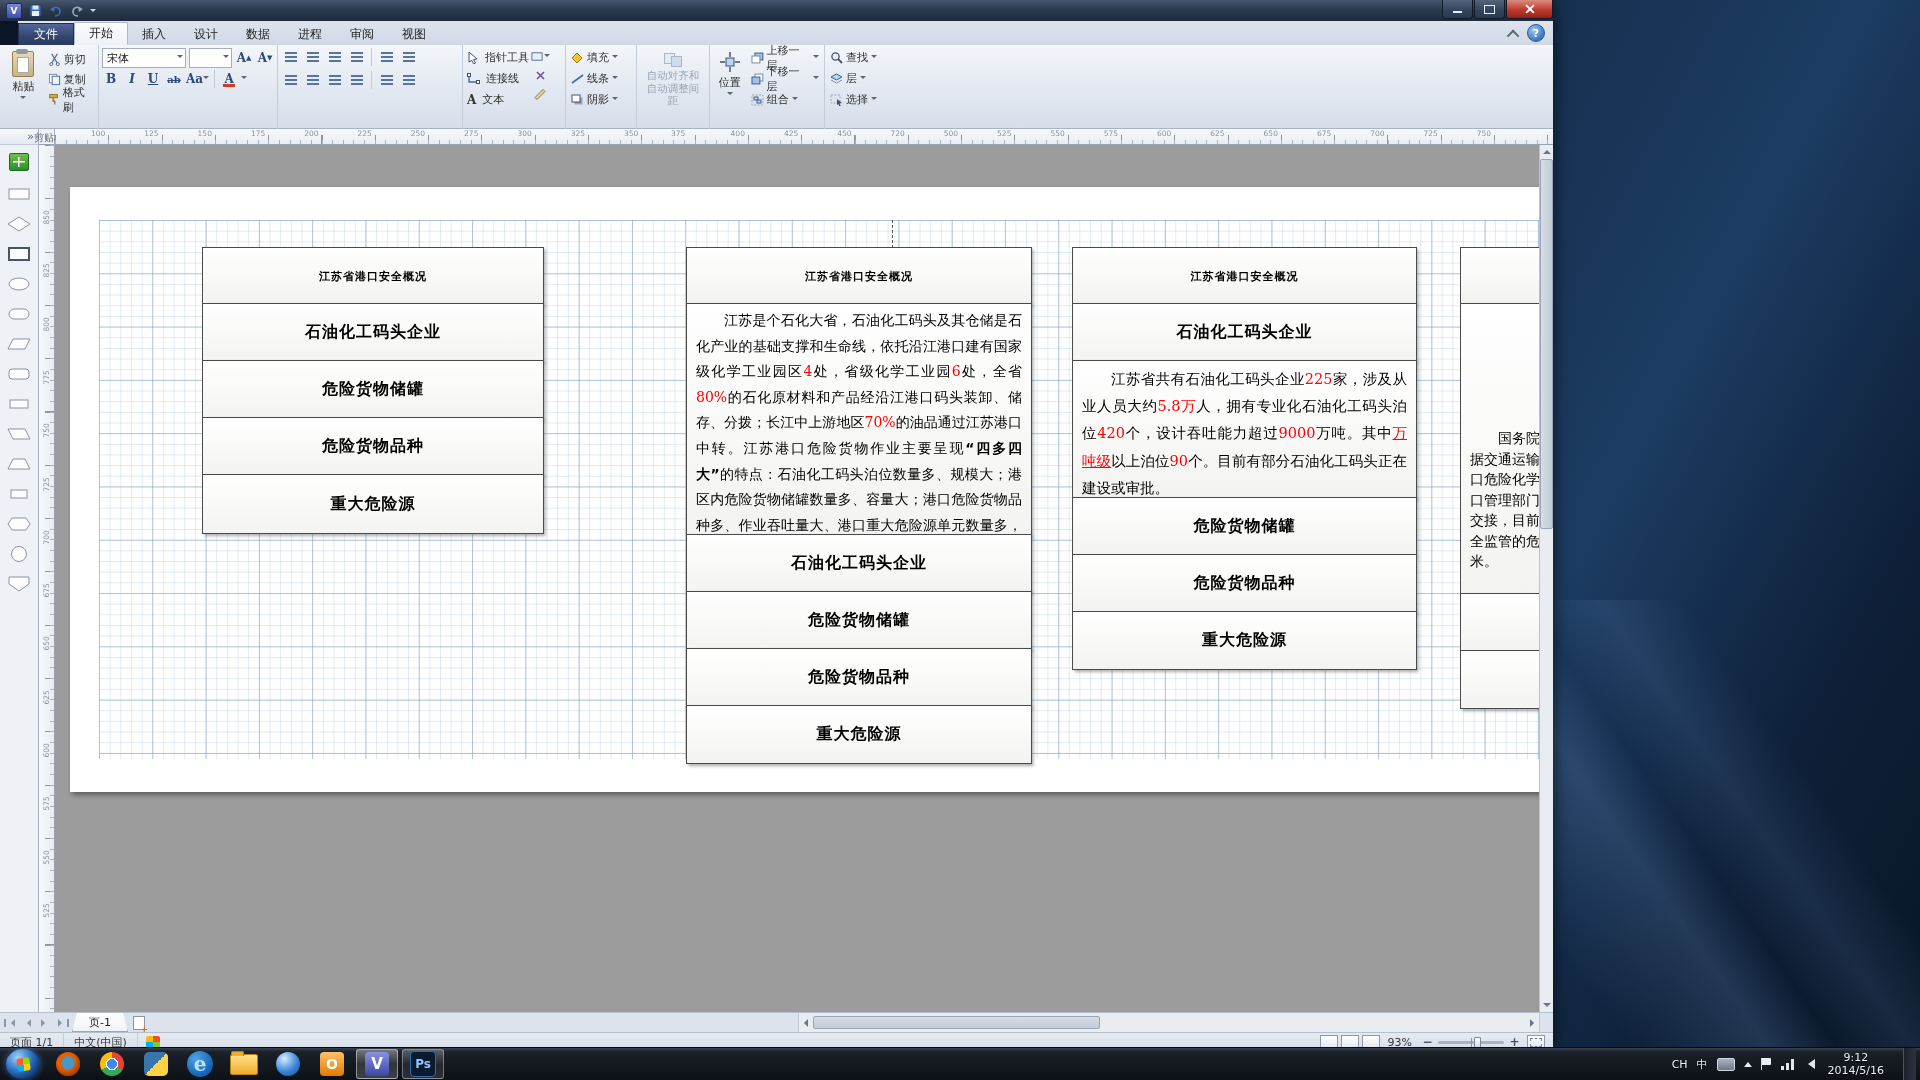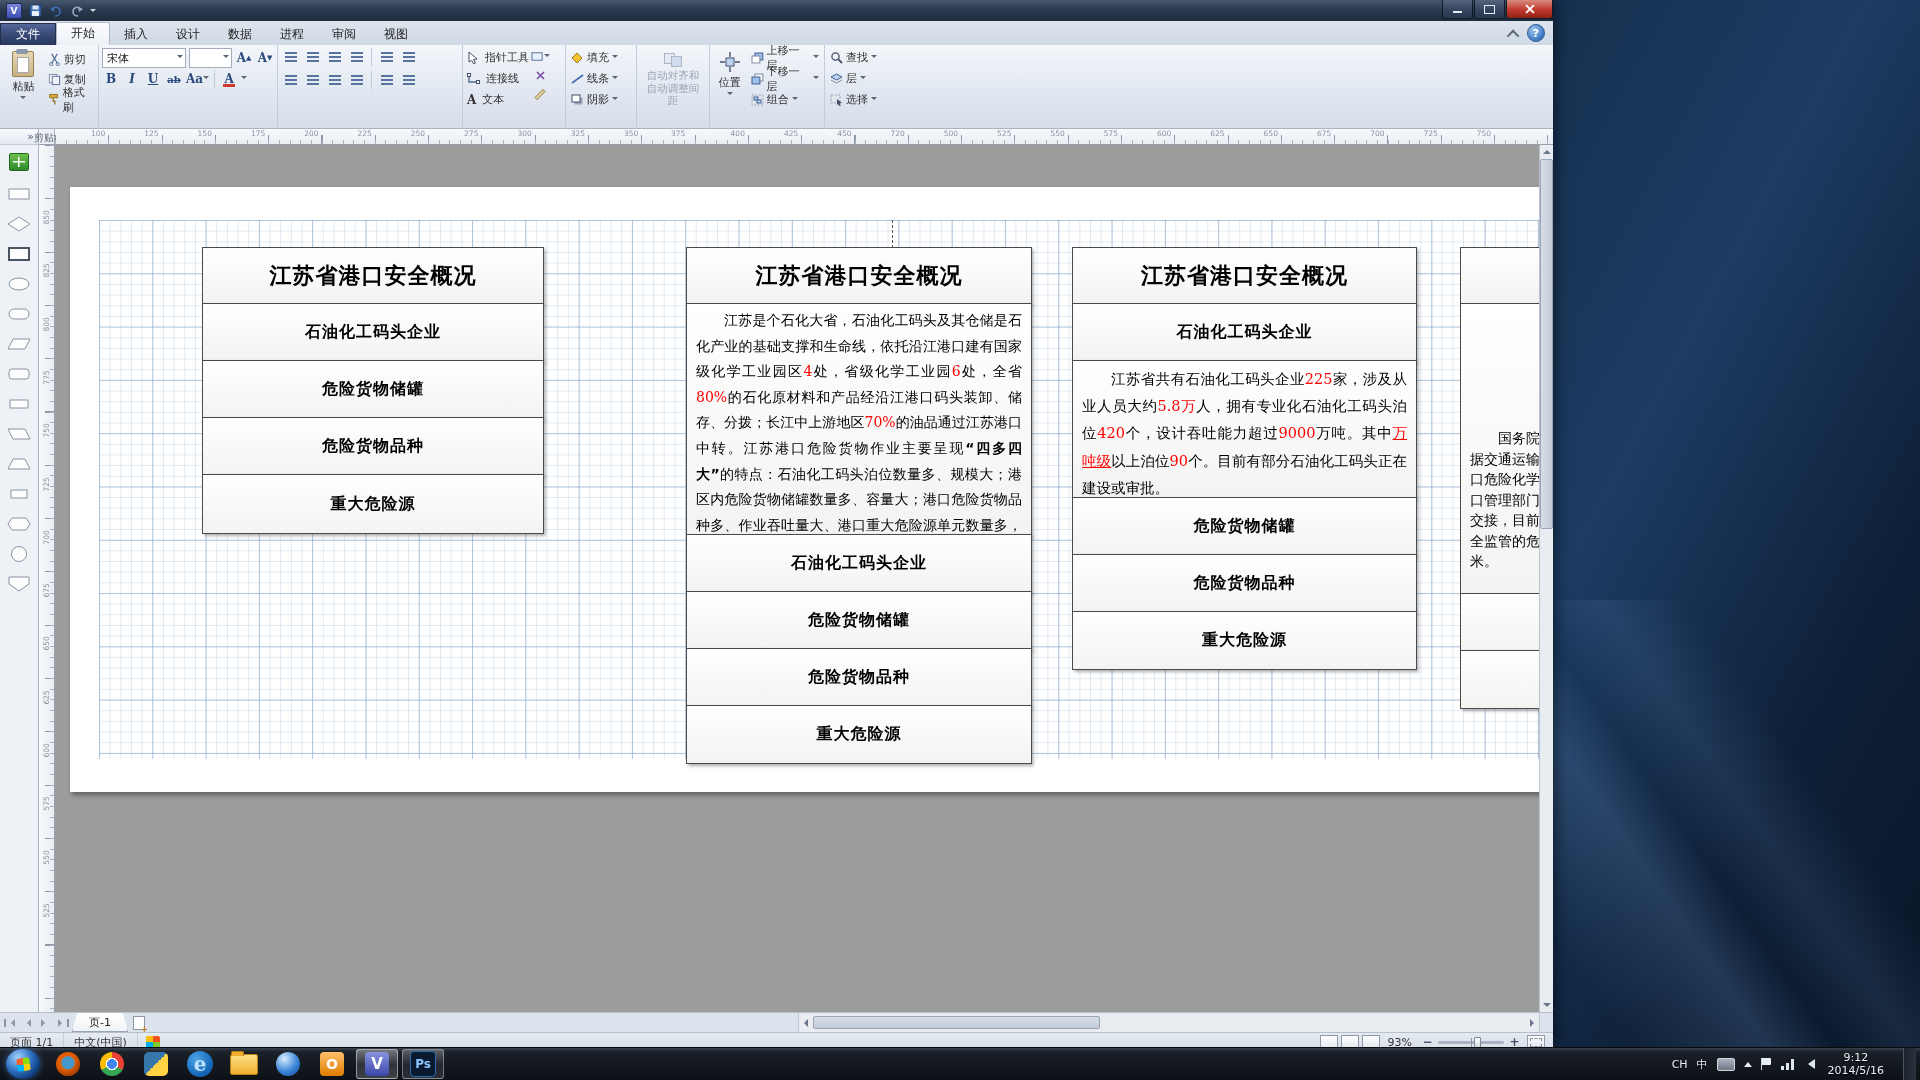--- a/index.html
+++ b/index.html
@@ -19,21 +19,21 @@
   .title-text{position:absolute;left:0;right:0;text-align:center;font-size:12px;color:#e8edf5;text-shadow:0 1px 1px #000;}
   .win-controls{margin-left:auto;display:flex;height:19px;align-self:flex-start;}
   .wc{width:29px;height:18px;border:1px solid #121a26;border-top:none;display:flex;align-items:center;justify-content:center;background:linear-gradient(#55647c,#33425a 60%,#2a3850);border-radius:0 0 3px 3px;margin-left:1px;position:relative;}
   .wc.close{background:linear-gradient(#d98b80,#c0392b 55%,#8f2318);width:45px;}
   .wc.min span{width:9px;height:2px;background:#e8eef7;margin-top:6px;}
   .wc.max span{width:9px;height:7px;border:1.5px solid #e8eef7;}
   .wc.close span::before,.wc.close span::after{content:"";position:absolute;left:50%;top:50%;width:11px;height:2px;background:#fff;}
   .wc.close span::before{transform:translate(-50%,-50%) rotate(45deg);}
   .wc.close span::after{transform:translate(-50%,-50%) rotate(-45deg);}
   
-  #tabsrow{height:24px;background:linear-gradient(#dde4ed,#d0d8e4);display:flex;align-items:flex-end;position:relative;}
+  #tabsrow{height:24px;background:linear-gradient(#dde4ed,#d0d8e4);display:flex;align-items:flex-end;position:relative;margin-left:18px;}
   .tab{padding:3px 14px 3px;font-size:12px;color:#1c1c1c;height:15px;line-height:15px;}
   .tab.file{background:linear-gradient(#54679a,#33456f 60%,#2a3a61);color:#fff;border:1px solid #22304e;border-bottom:none;padding:3px 15px;margin-left:0;}
   .tab.active{background:linear-gradient(#fbfcfe,#eef2f7);border:1px solid #aeb8c6;border-bottom:1px solid #eef2f7;border-radius:2px 2px 0 0;}
   .tabs-fill{flex:1;}
   .minribbon{width:18px;height:14px;margin:0 2px 4px;display:flex;align-items:center;justify-content:center;}
   .minribbon i{width:7px;height:7px;border-left:2px solid #5a6878;border-top:2px solid #5a6878;transform:rotate(45deg) translateY(2px);}
   .helpbtn{width:16px;height:16px;border-radius:50%;background:radial-gradient(circle at 35% 30%,#9fc6ef,#3c78c0 70%);color:#fff;font-weight:bold;font-size:11px;display:flex;align-items:center;justify-content:center;margin:0 8px 3px 2px;border:1px solid #2b5a94;}
   
   #ribbon{height:83px;background:linear-gradient(#f3f6fa,#e2e8f1 55%,#d6deea);border-bottom:1px solid #a8b2c0;display:flex;}
   .rgroup{position:relative;height:100%;border-right:1px solid #c3ccd9;padding:3px 3px 15px;}
@@ -105,21 +105,21 @@
   .grid{position:absolute;left:29px;top:33px;right:0;height:539px;
     background-image:
       linear-gradient(to right,rgba(130,163,200,.55) 1px,transparent 1px),
       linear-gradient(to bottom,rgba(130,163,200,.55) 1px,transparent 1px),
       linear-gradient(to right,rgba(168,196,224,.35) 1px,transparent 1px),
       linear-gradient(to bottom,rgba(168,196,224,.35) 1px,transparent 1px);
     background-size:53.3px 53.3px,53.3px 53.3px,10.66px 10.66px,10.66px 10.66px;}
   .pagebreak{position:absolute;left:822px;top:33px;height:28px;border-left:1px dashed #555;}
   .vbox{position:absolute;background:linear-gradient(#ffffff,#f3f3f1);border:1px solid #4a4a4a;box-shadow:1.5px 2px 3px rgba(70,70,70,.45);
     display:flex;align-items:center;justify-content:center;font-family:"DejaVu Serif","Liberation Serif",serif;color:#000;}
-  .vbox.head span{font-size:22px;font-weight:600;letter-spacing:1px;}
+  .vbox.head span{font-size:11px;font-weight:600;letter-spacing:1px;}
   .vbox.item span{font-size:16px;font-weight:600;letter-spacing:1px;}
   .vbox.parabox{display:block;overflow:hidden;}
   .ptext{margin:4px 9px 0;text-indent:2em;font-size:14px;line-height:25.6px;text-align:justify;}
   .ptext3{margin:5px 9px 0;text-indent:2em;font-size:14.5px;line-height:27.2px;text-align:justify;}
   .seg-red{color:#f00;}
   .seg-bold{font-weight:bold;font-family:"DejaVu Sans",sans-serif;}
   .seg-ul{text-decoration:underline;}
   .c4lines{position:absolute;left:9px;top:124px;font-size:14px;line-height:20.5px;white-space:nowrap;}
   
   #vscroll{width:13px;background:#e9edf2;border-left:1px solid #b9c2cf;display:flex;flex-direction:column;align-items:center;}

